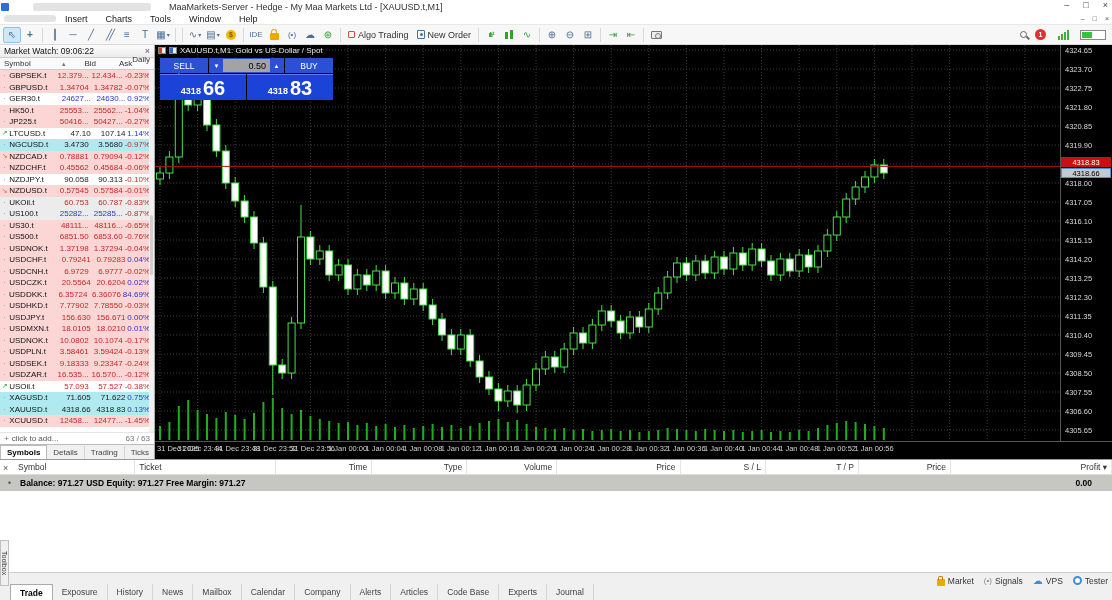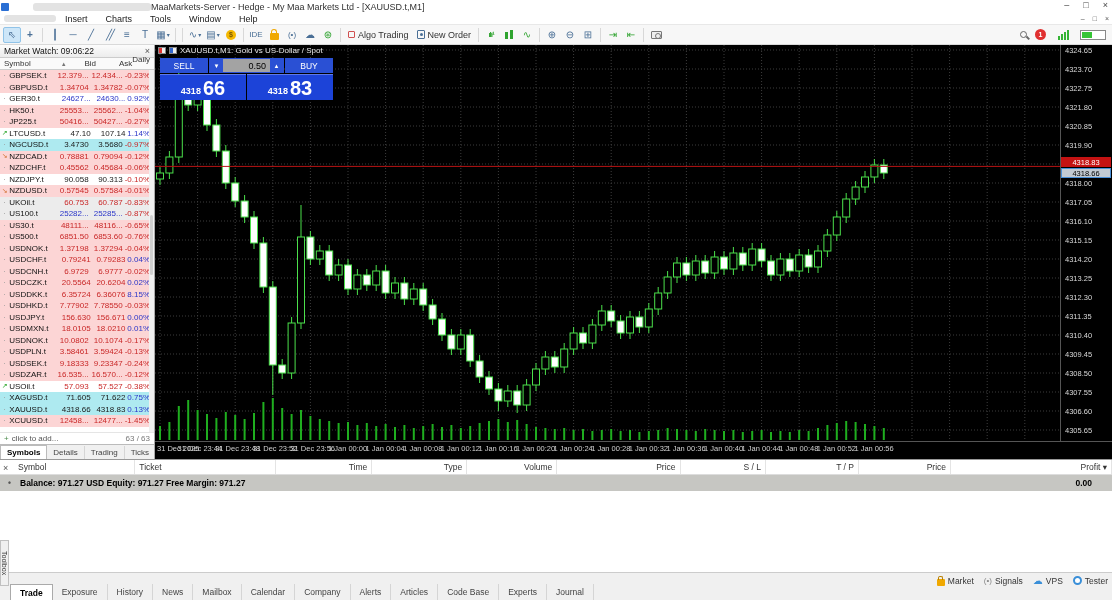--- a/index.html
+++ b/index.html
@@ -4,21 +4,21 @@
 <style>
   *{box-sizing:border-box;margin:0;padding:0}
   html,body{width:1112px;height:600px;overflow:hidden;font-family:"Liberation Sans",sans-serif;background:#f0f0f0;font-size:9px;color:#222}
   #app{position:relative;width:1112px;height:600px;background:#fff}
 
   
   .titlebar{position:relative;height:13px;background:#fff;display:flex;align-items:center}
   .app-icon{width:8px;height:8px;background:#2a6fd4;margin-left:1px;border-radius:1px}
   .blurblock{background:#e3e3e3;border-radius:3px;height:8px}
   .titlebar .blurblock{width:118px;margin-left:24px}
-  .title-text{margin-left:0;font-size:9px;color:#333;white-space:nowrap}
+  .title-text{margin-left:18px;font-size:9px;color:#333;white-space:nowrap}
   .win-controls{position:absolute;right:4px;top:0;display:flex;gap:14px;font-size:9px;color:#444}
   .win-controls span{cursor:default}
   .menubar{position:relative;height:12px;background:#fff;display:flex;align-items:center;border-bottom:1px solid #e8e8e8}
   .menubar .blurblock{width:52px;margin-left:4px;height:7px}
   .menu-item{padding:0 9px;font-size:9px;color:#222}
   .child-controls{position:absolute;right:3px;display:flex;gap:8px;font-size:7px;color:#555}
   .toolbar{height:20px;background:#f7f7f7;border-bottom:1px solid #d9d9d9;display:flex;align-items:center;padding-left:3px;position:relative}
   .tbtn{height:16px;min-width:18px;display:flex;align-items:center;justify-content:center;color:#4a6f96;font-size:10px;border-radius:2px;padding:0 2px}
   .tbtn.sel{background:#cde6f8;border:1px solid #90c3e8}
   .tsep{width:1px;height:14px;background:#d8d8d8;margin:0 3px}
@@ -378,21 +378,21 @@
             <span class="sym">USDCZK.t</span>
             <span class="bid vc-r">20.5564</span>
             <span class="ask vc-r">20.6204</span>
             <span class="dly" style="color: rgb(42, 53, 200);">0.02%</span>
           </div>
           <div class="mw-row bg-p">
             <span class="ar" style="color: rgb(153, 153, 153);">·</span>
             <span class="sym">USDDKK.t</span>
             <span class="bid vc-r">6.35724</span>
             <span class="ask vc-r">6.36076</span>
-            <span class="dly" style="color: rgb(42, 53, 200);">8.15%</span>
+            <span class="dly" style="color: rgb(42, 53, 200);">84.69%</span>
           </div>
           <div class="mw-row bg-p">
             <span class="ar" style="color: rgb(153, 153, 153);">·</span>
             <span class="sym">USDHKD.t</span>
             <span class="bid vc-r">7.77902</span>
             <span class="ask vc-r">7.78550</span>
             <span class="dly" style="color: rgb(201, 39, 39);">-0.03%</span>
           </div>
           <div class="mw-row bg-p">
             <span class="ar" style="color: rgb(153, 153, 153);">·</span>

